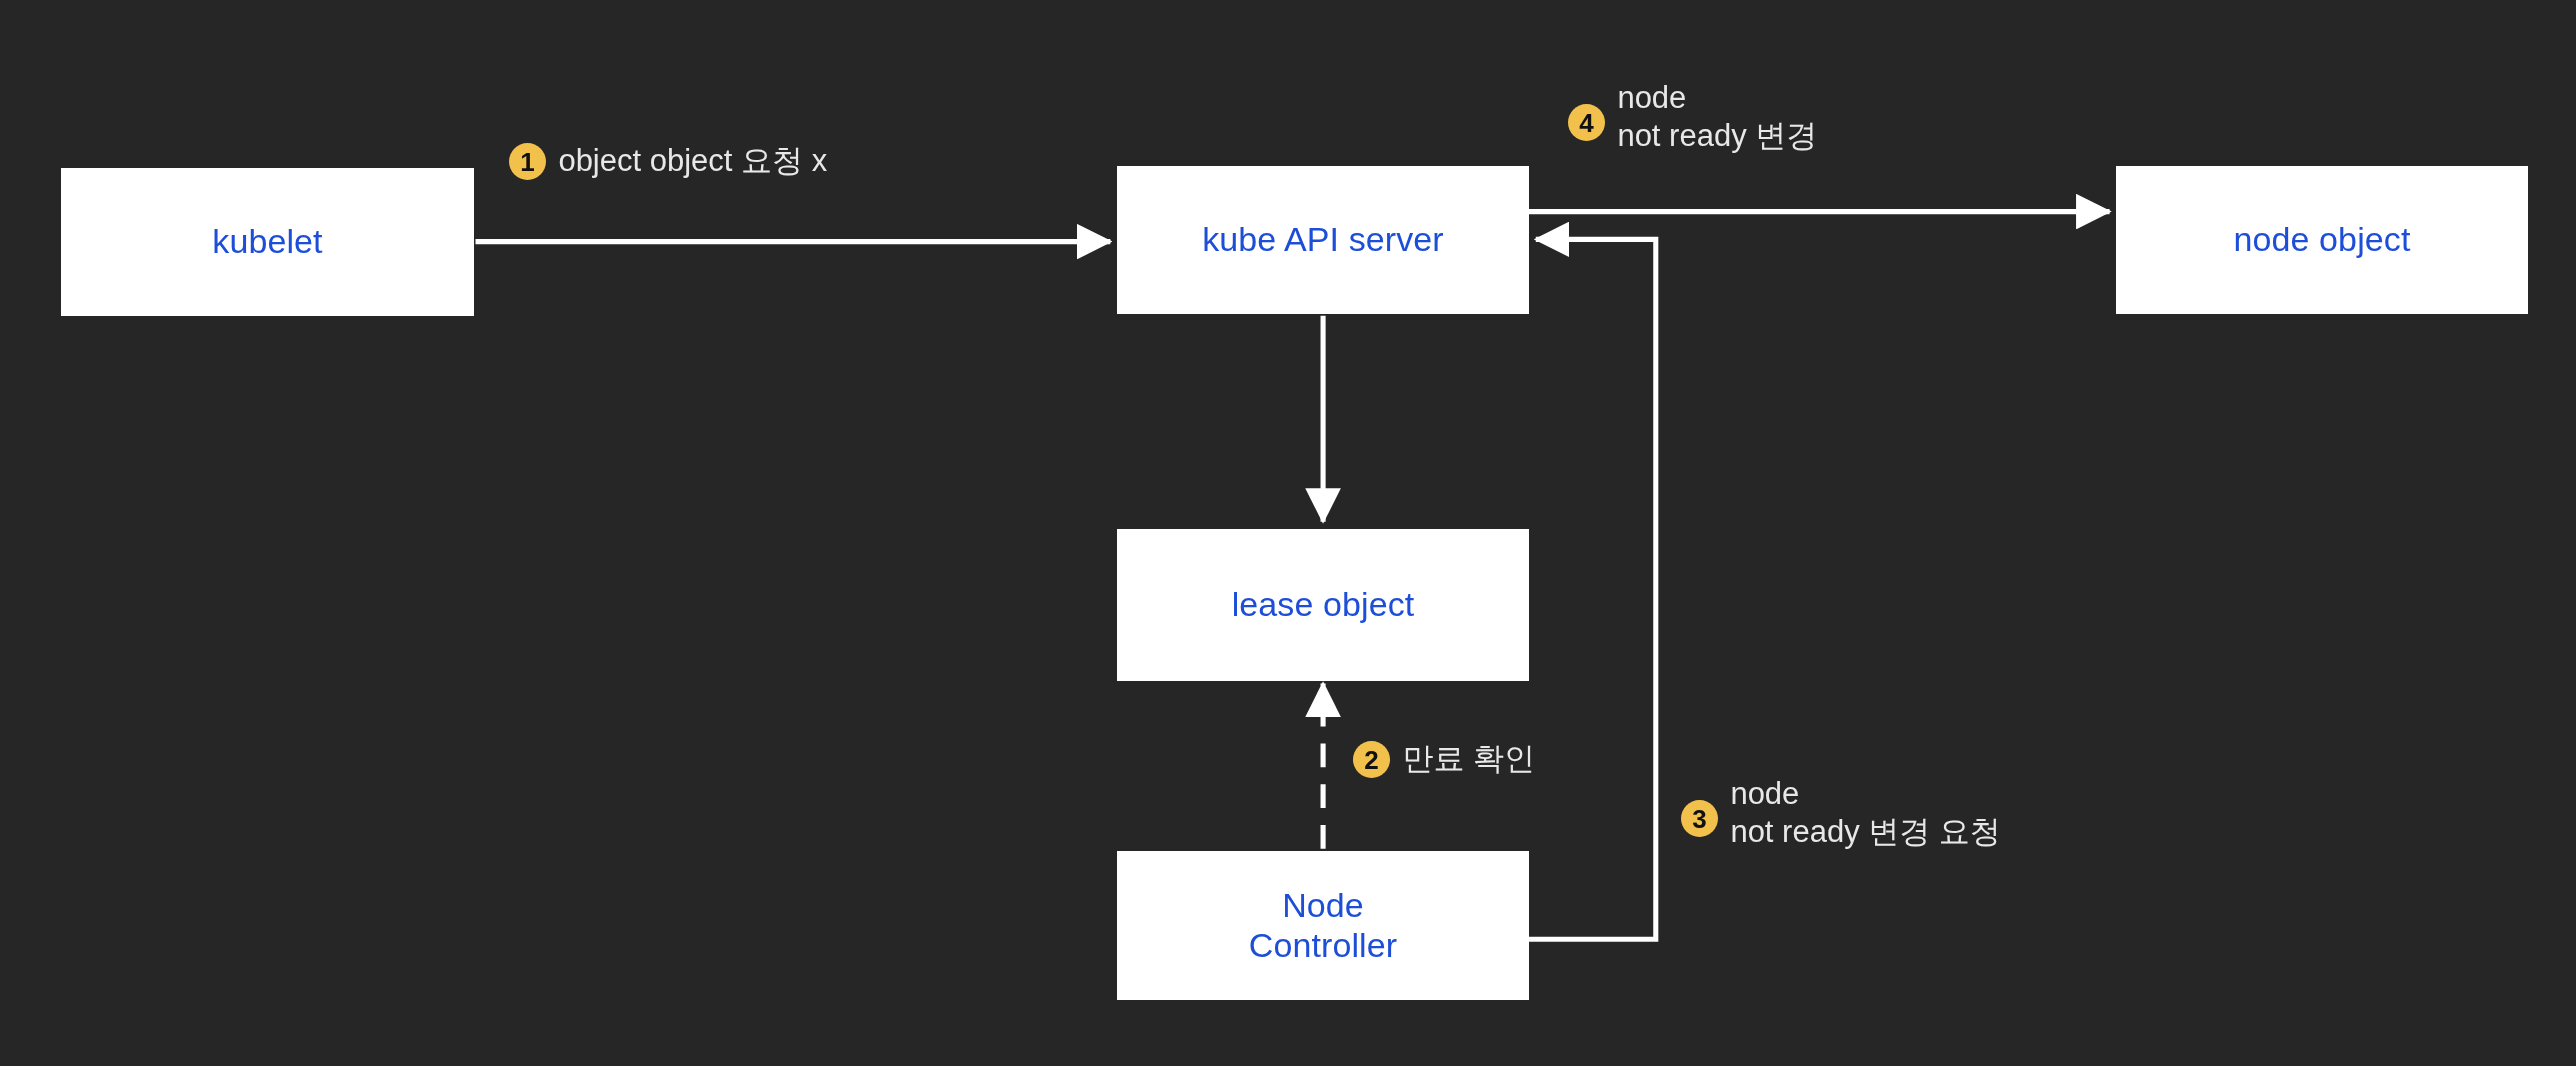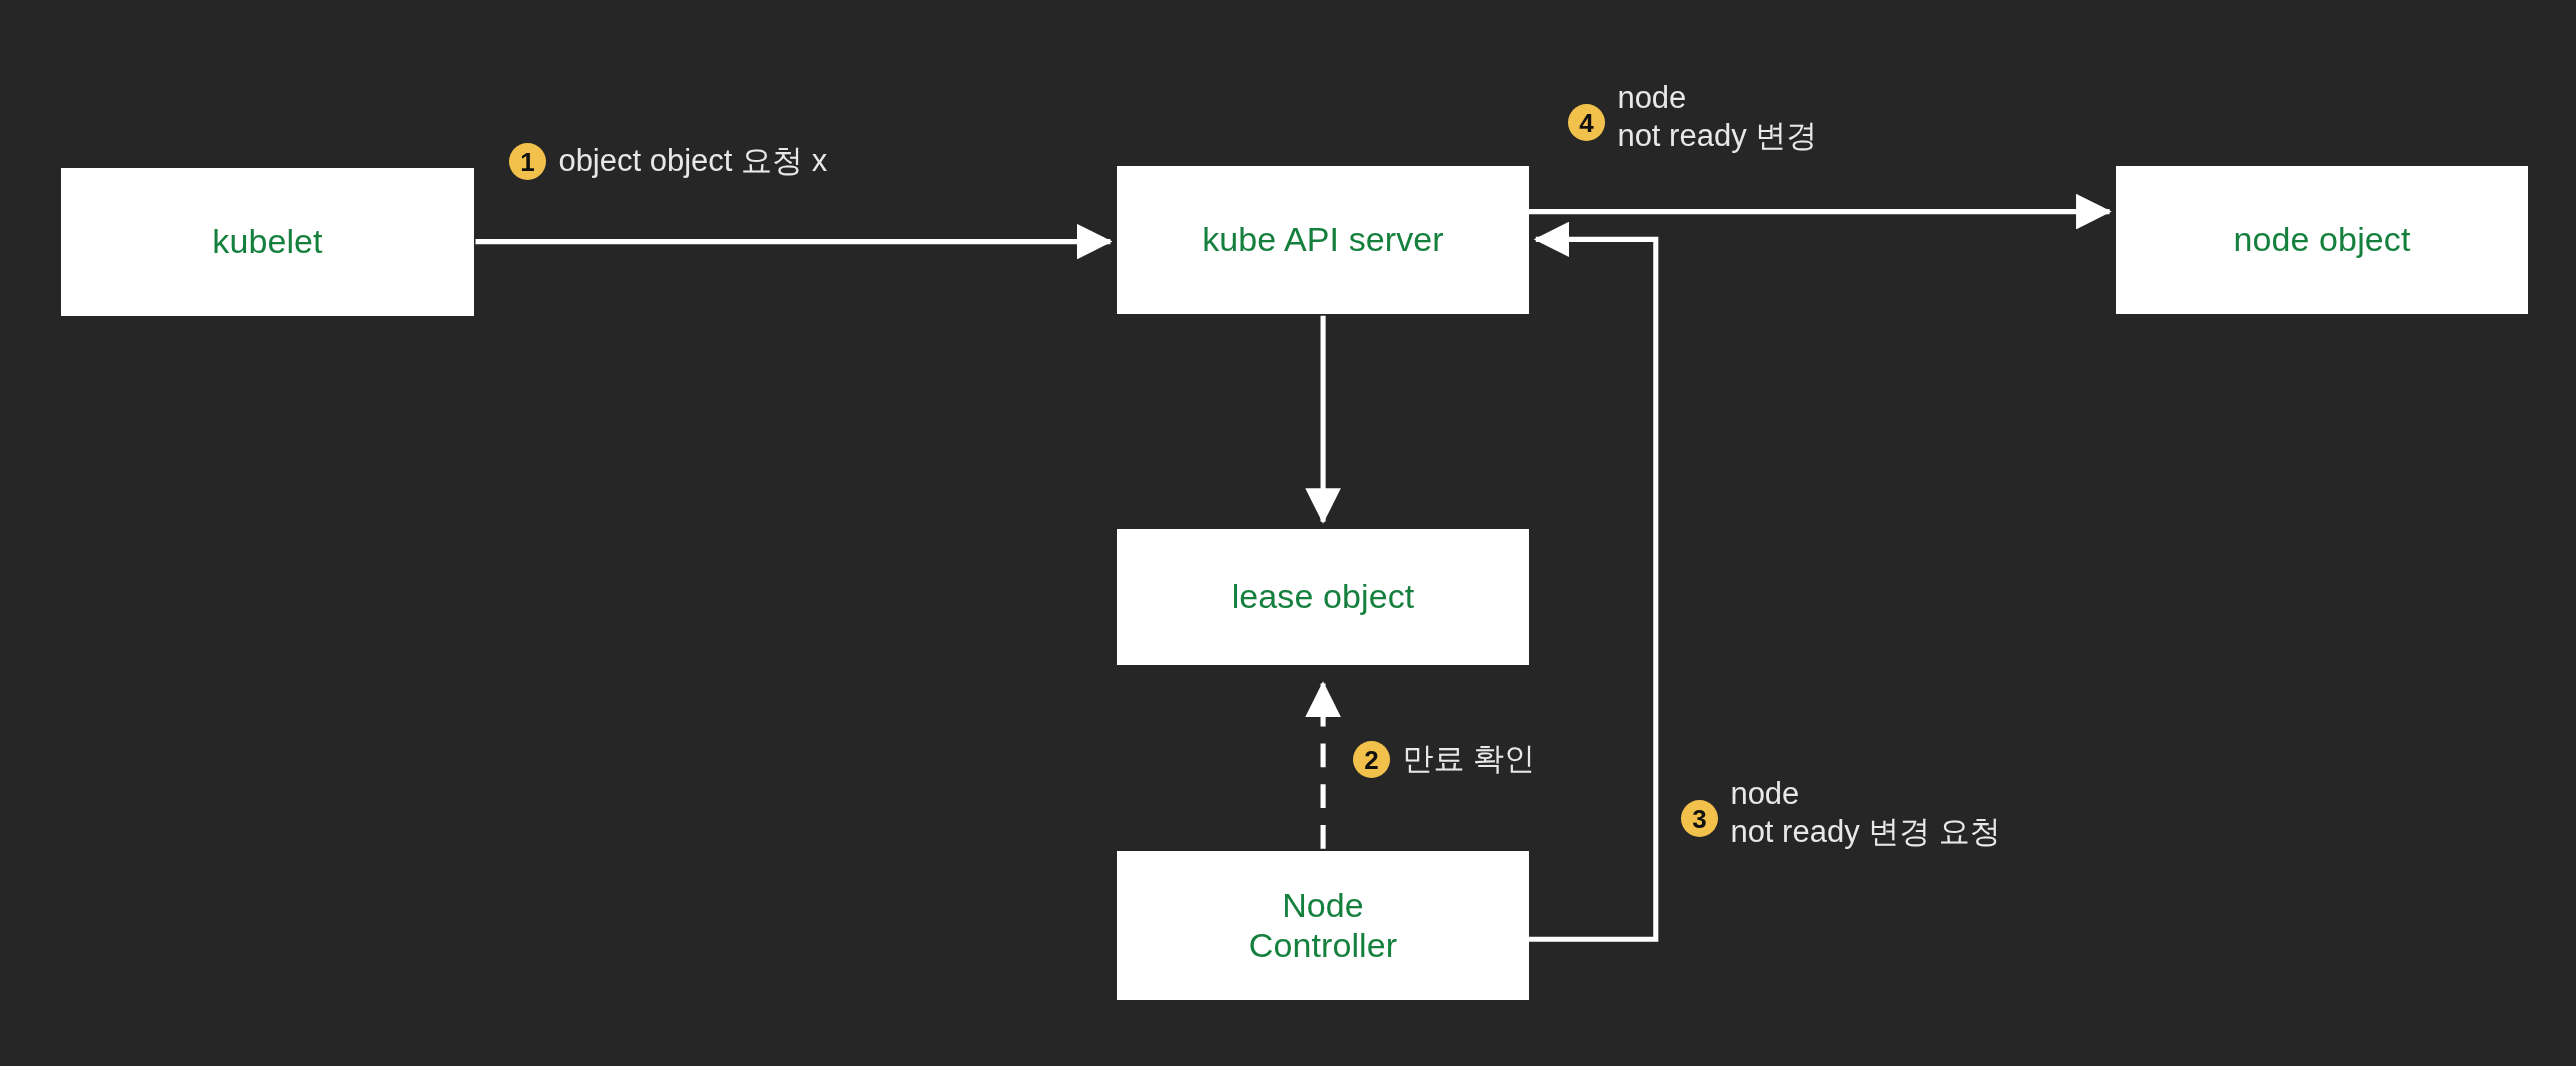--- a/index.html
+++ b/index.html
@@ -15,37 +15,37 @@
     position: relative;
     width: 2576px;
     height: 1066px;
     background: #262626;
     overflow: hidden;
   }
   
   .node-box {
     position: absolute;
     background: #ffffff;
-    color: #15803d;
+    color: #1d4ed8;
     display: flex;
     align-items: center;
     justify-content: center;
     text-align: center;
     line-height: 1.15;
     font-size: 34px;
     font-weight: 400;
     letter-spacing: 0.1px;
     box-sizing: border-box;
   }
   .node-box .box-label { white-space: pre-line; }
 
   #box-kubelet        { left: 61px;  top: 168px;  width: 413px; height: 148px; }
   #box-kube-api       { left: 1117px; top: 166px;  width: 412px; height: 148px; justify-content: center; }
   #box-node-object    { left: 2116px; top: 166px;  width: 412px; height: 148px; }
-  #box-lease-object   { left: 1117px; top: 529px;  width: 412px; height: 136px; }
+  #box-lease-object   { left: 1117px; top: 529px;  width: 412px; height: 152px; }
   #box-node-controller{ left: 1117px; top: 851px; width: 412px; height: 149px; }
 
   
   #edges {
     position: absolute;
     left: 0; top: 0;
     width: 2576px;
     height: 1066px;
     pointer-events: none;
   }

